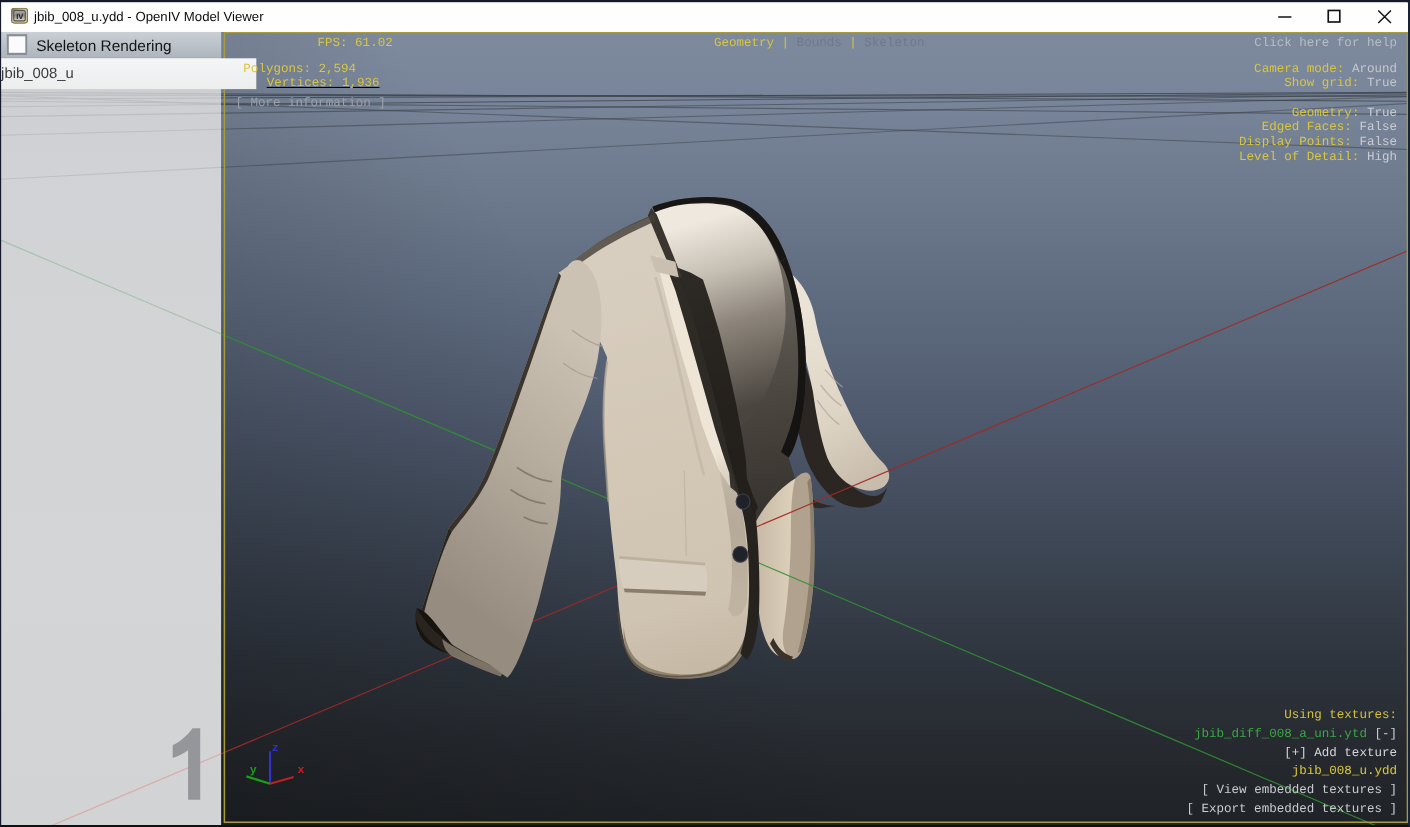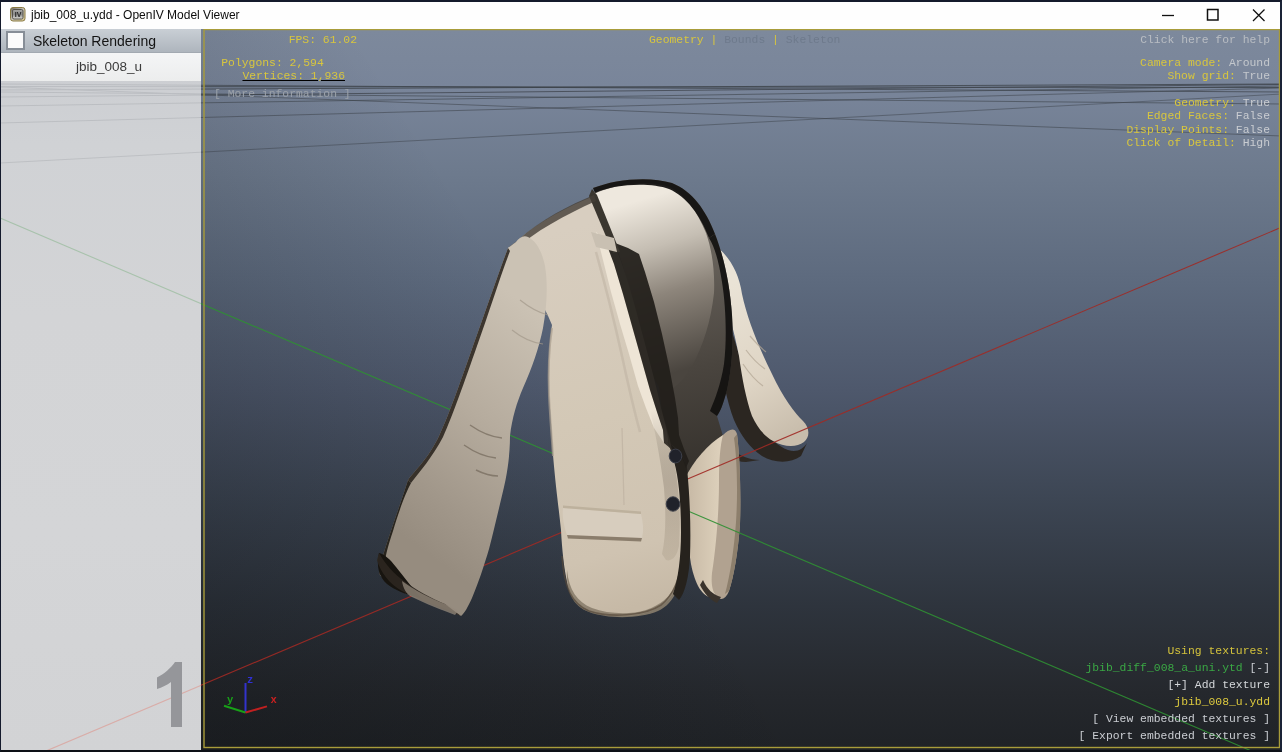--- a/index.html
+++ b/index.html
@@ -13,21 +13,21 @@
   #winborder{left:0;top:0;width:1282px;height:752px;box-sizing:border-box;
     border-top:2px solid #141a2c;border-left:1px solid #141a2c;border-right:2px solid #1a2336;border-bottom:2px solid #0d1016;z-index:50;pointer-events:none;}
   #titlebar{left:1px;top:1px;width:1279px;height:28px;background:#fefefe;z-index:10;}
   #titletext{left:30px;top:0;height:28px;line-height:28px;font-size:12px;color:#0c0c0c;}
   
   #sidebar{left:1px;top:29px;width:200px;height:721px;z-index:5;
     background:linear-gradient(180deg,#c7c9cd 0,#ccced2 6%,#d0d2d5 16%,#d3d4d6 40%,#d4d5d7 70%,#d2d3d5 100%);}
   #row1{left:0;top:0;width:200px;height:24px;background:linear-gradient(#c9cfd5,#aeb5bd);border-bottom:1px solid #a2a9b1;box-sizing:border-box;}
   #cb{left:5px;top:2px;width:15px;height:15px;background:#fbfbfb;border:2px solid #878e97;}
   #row1 span{position:absolute;left:32px;top:0;line-height:24px;font-size:14px;color:#141414;}
-  #row2{left:0;top:24px;width:200px;height:28px;background:linear-gradient(#f4f5f6,#eceded);font-size:13.5px;color:#3c3c3c;line-height:28px;padding-left:16px;box-sizing:border-box;text-align:center;}
+  #row2{left:0;top:24px;width:232px;height:28px;background:linear-gradient(#f4f5f6,#eceded);font-size:13.5px;color:#3c3c3c;line-height:28px;padding-left:0;box-sizing:border-box;}
   
   .vt{z-index:6;line-height:12px;}
   .rr{right:12px;text-align:right;}
 </style>
 </head>
 <body>
 
 <svg id="scene" class="abs" style="left:0;top:0;z-index:1;" width="1282" height="752" viewBox="0 0 1282 752">
 <defs>
   <linearGradient id="bgGrad" x1="0" y1="30" x2="0" y2="750" gradientUnits="userSpaceOnUse">
@@ -285,21 +285,21 @@
 <div class="abs vt mono" style="left:214px;top:88px;color:#9ba1a9;">[ More information ]</div>
 
 <div class="abs vt mono" style="left:649px;top:34px;"><span class="yel">Geometry</span><span class="yel"> | </span><span style="color:#6e7a8c;">Bounds</span><span class="yel"> | </span><span style="color:#6e7a8c;">Skeleton</span></div>
 
 <div class="abs vt mono rr" style="top:34px;"><span class="gry">Click here for help</span></div>
 <div class="abs vt mono rr" style="top:56.5px;"><span class="yel">Camera mode: </span><span style="color:#c4c8cd;">Around</span></div>
 <div class="abs vt mono rr" style="top:70px;"><span class="yel">Show grid: </span><span style="color:#c4c8cd;">True</span></div>
 <div class="abs vt mono rr" style="top:96.5px;"><span class="yel">Geometry: </span><span style="color:#c9ccd1;">True</span></div>
 <div class="abs vt mono rr" style="top:110px;"><span class="yel">Edged Faces: </span><span style="color:#c9ccd1;">False</span></div>
 <div class="abs vt mono rr" style="top:123.5px;"><span class="yel">Display Points: </span><span style="color:#c9ccd1;">False</span></div>
-<div class="abs vt mono rr" style="top:137px;"><span class="yel">Click of Detail: </span><span style="color:#c9ccd1;">High</span></div>
+<div class="abs vt mono rr" style="top:137px;"><span class="yel">Level of Detail: </span><span style="color:#c9ccd1;">High</span></div>
 
 <div class="abs vt mono rr" style="top:645px;"><span style="color:#d2c13c;">Using textures:</span></div>
 <div class="abs vt mono rr" style="top:662px;"><span style="color:#3aa844;">jbib_diff_008_a_uni.ytd</span><span style="color:#c9ccd1;"> [-]</span></div>
 <div class="abs vt mono rr" style="top:679px;margin-left:42px;"><span style="color:#d4d7da;">[+] Add texture</span></div>
 <div class="abs vt mono rr" style="top:696px;"><span style="color:#ddca3e;margin-left:32px;">jbib_008_u.ydd</span></div>
 <div class="abs vt mono rr" style="top:713px;"><span style="color:#c9ccd1;">[ View embedded textures ]</span></div>
 <div class="abs vt mono rr" style="top:730px;"><span style="color:#c9ccd1;">[ Export embedded textures ]</span></div>
 
 <div id="winborder" class="abs"></div>
 

